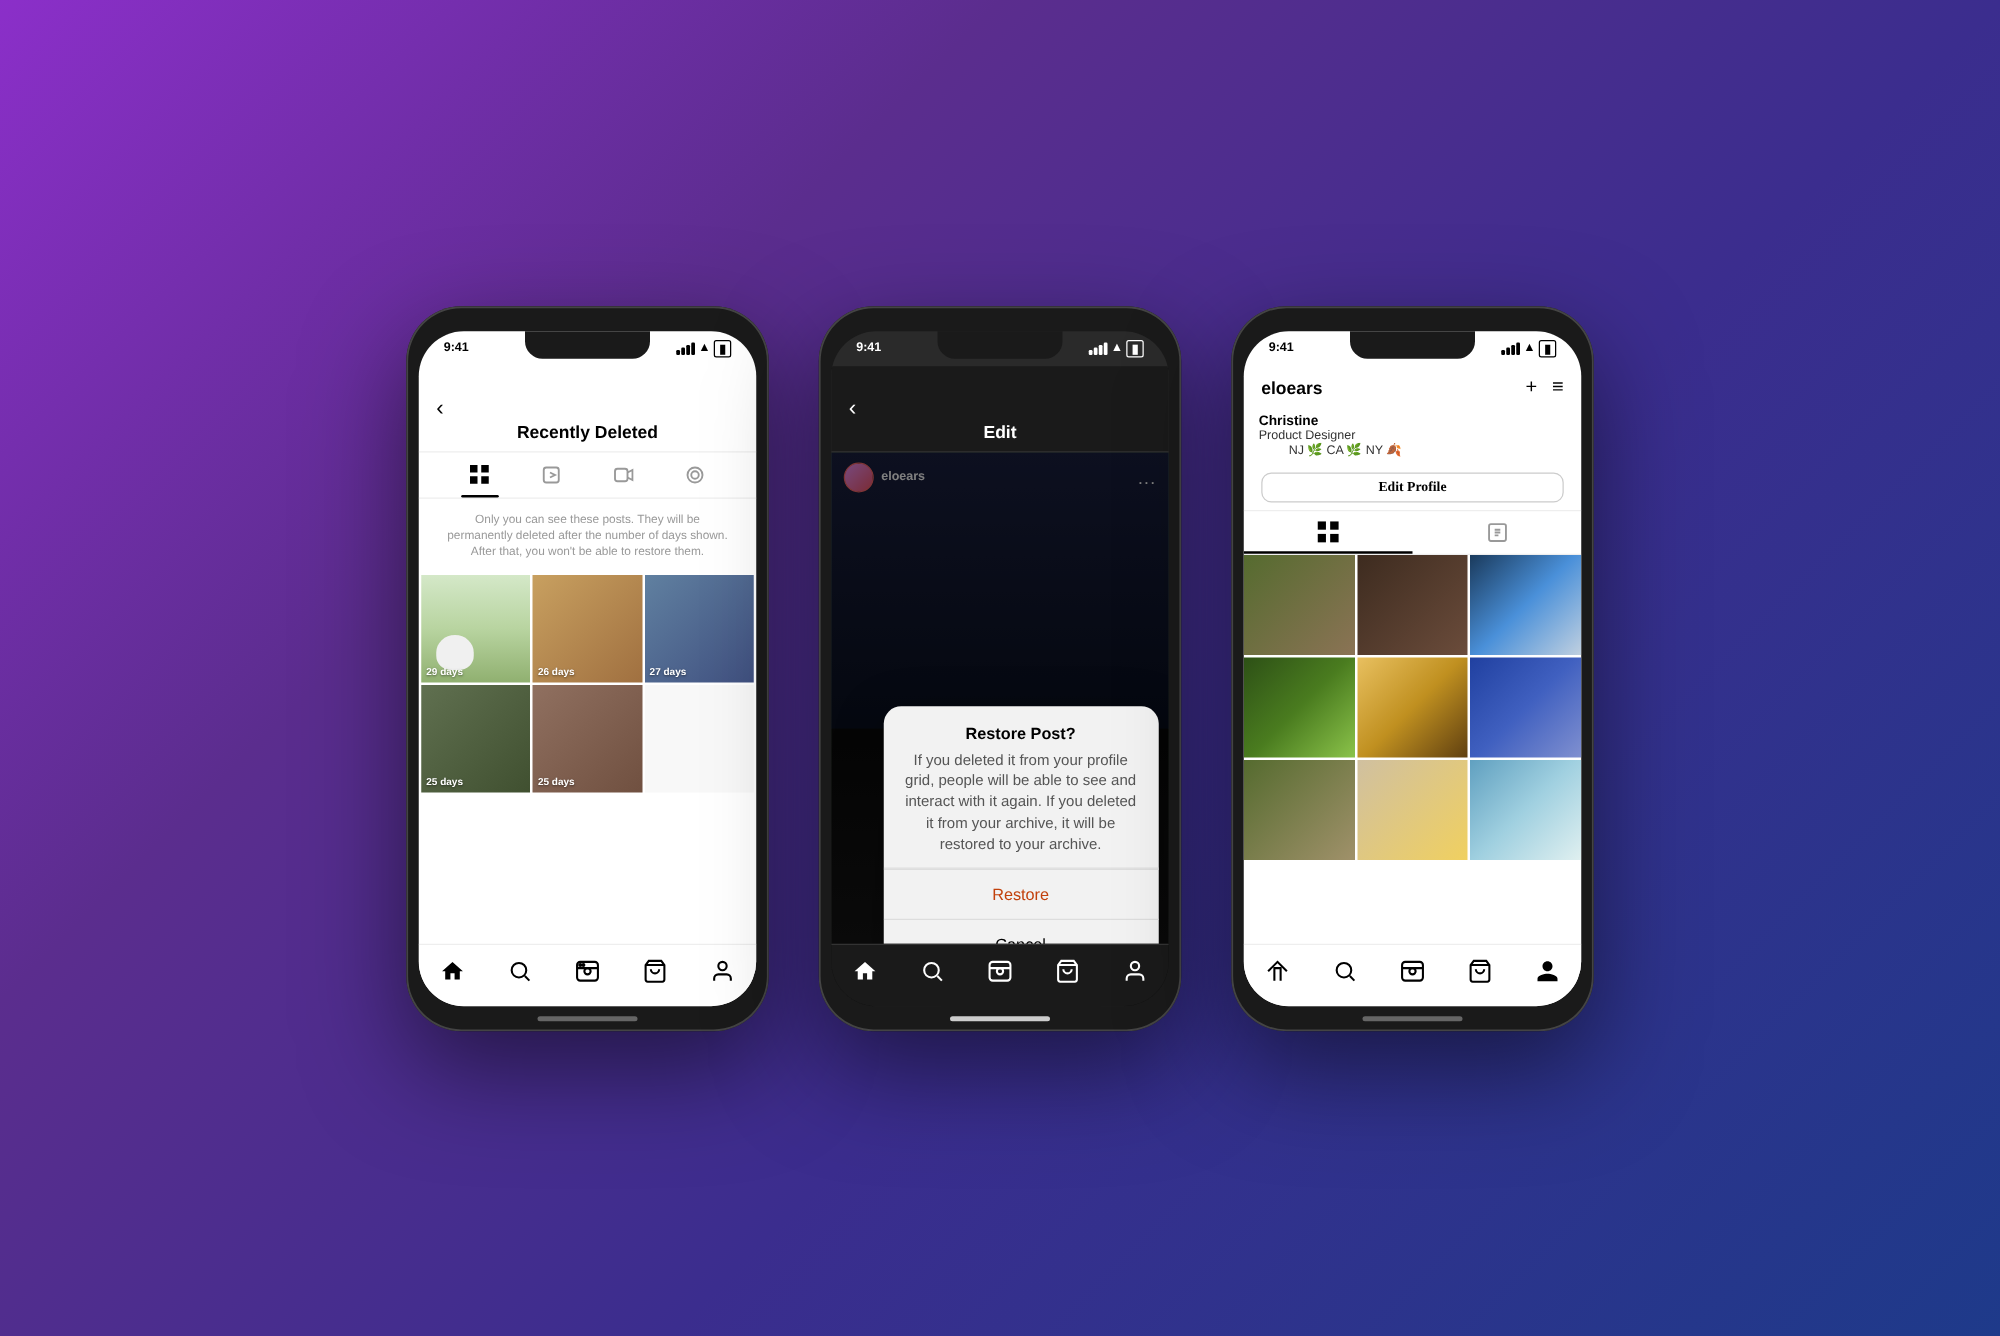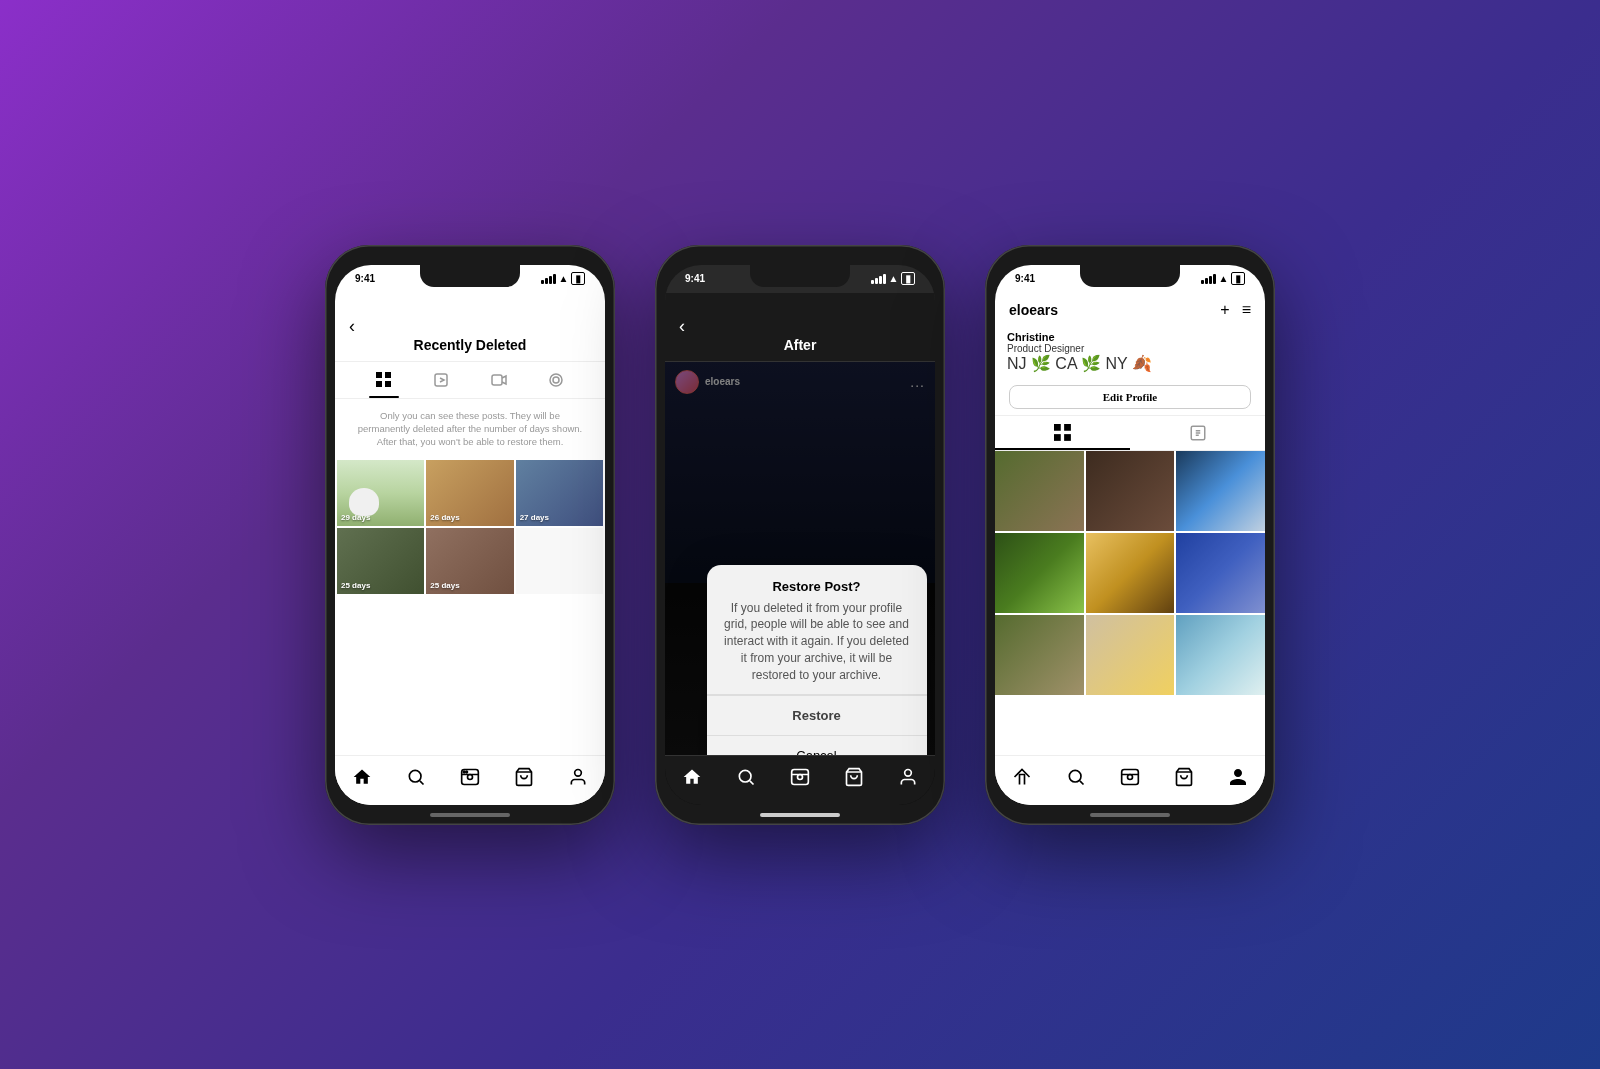--- a/index.html
+++ b/index.html
@@ -139,21 +139,21 @@
     }
     .photo-grid {
       display: grid;
       grid-template-columns: 1fr 1fr 1fr;
       gap: 2px;
       padding: 2px;
       flex-shrink: 0;
     }
     .photo-cell {
       position: relative;
-      height: 66px;
+      height: 86px;
       overflow: hidden;
       background: #ccc;
     }
     .photo-cell .days-label {
       position: absolute;
       bottom: 4px;
       left: 4px;
       color: #fff;
       font-size: 8px;
       font-weight: 600;
@@ -277,21 +277,21 @@
       color: #555;
       line-height: 1.4;
     }
     .action-sheet-btn {
       padding: 12px;
       text-align: center;
       font-size: 13px;
       font-weight: 500;
       border-top: 1px solid #ddd;
     }
-    .action-sheet-btn.red { color: #404040; font-weight: 700; }
+    .action-sheet-btn.red { color: #c2410c; font-weight: 400; }
     .action-sheet-btn.black { color: #000; }
 
     
     .phone3-screen {
       background: #fff;
     }
     .profile-header {
       padding: 8px 14px;
       display: flex;
       align-items: center;
@@ -356,22 +356,23 @@
     }
     .bio-name {
       font-size: 11px;
       font-weight: 700;
     }
     .bio-title {
       font-size: 10px;
       color: #333;
     }
     .bio-location {
-      font-size: 16px;
+      font-size: 10px;
       color: #333;
+      margin-left: 24px;
     }
     .edit-profile-btn {
       margin: 4px 14px 6px;
       border: 1px solid #ccc;
       border-radius: 8px;
       padding: 5px;
       text-align: center;
       font-size: 11px;
       font-weight: 600;
       color: #000;
@@ -581,21 +582,21 @@
           <div class="bar" style="height:8px; background:#fff;"></div>
           <div class="bar" style="height:10px; background:#fff;"></div>
         </div>
         <span style="font-size:10px; color:#fff;">▲</span>
         <span style="font-size:10px; color:#fff; border:1.5px solid #fff; padding:0 3px; border-radius:2px;">▮</span>
       </div>
     </div>
 
     <div class="nav-header dark-header">
       <span class="nav-back" style="color:#fff;">‹</span>
-      <span class="nav-title" style="color:#fff;">After</span>
+      <span class="nav-title" style="color:#fff;">Edit</span>
     </div>
 
     <div class="dark-photo-area">
       <div class="dark-photo-bg">
 
         <div style="width:100%;height:100%;background:linear-gradient(180deg,#1a2e1a 0%,#0d1a0d 40%,#050a05 70%,#1a1a1a 100%);">
 
           <div style="height:50%;background:linear-gradient(180deg,#1a2040 0%,#0a1020 100%);"></div>
 
           <div style="height:50%;background:linear-gradient(180deg,#0a0a0a 0%,#1a1a1a 100%);"></div>

